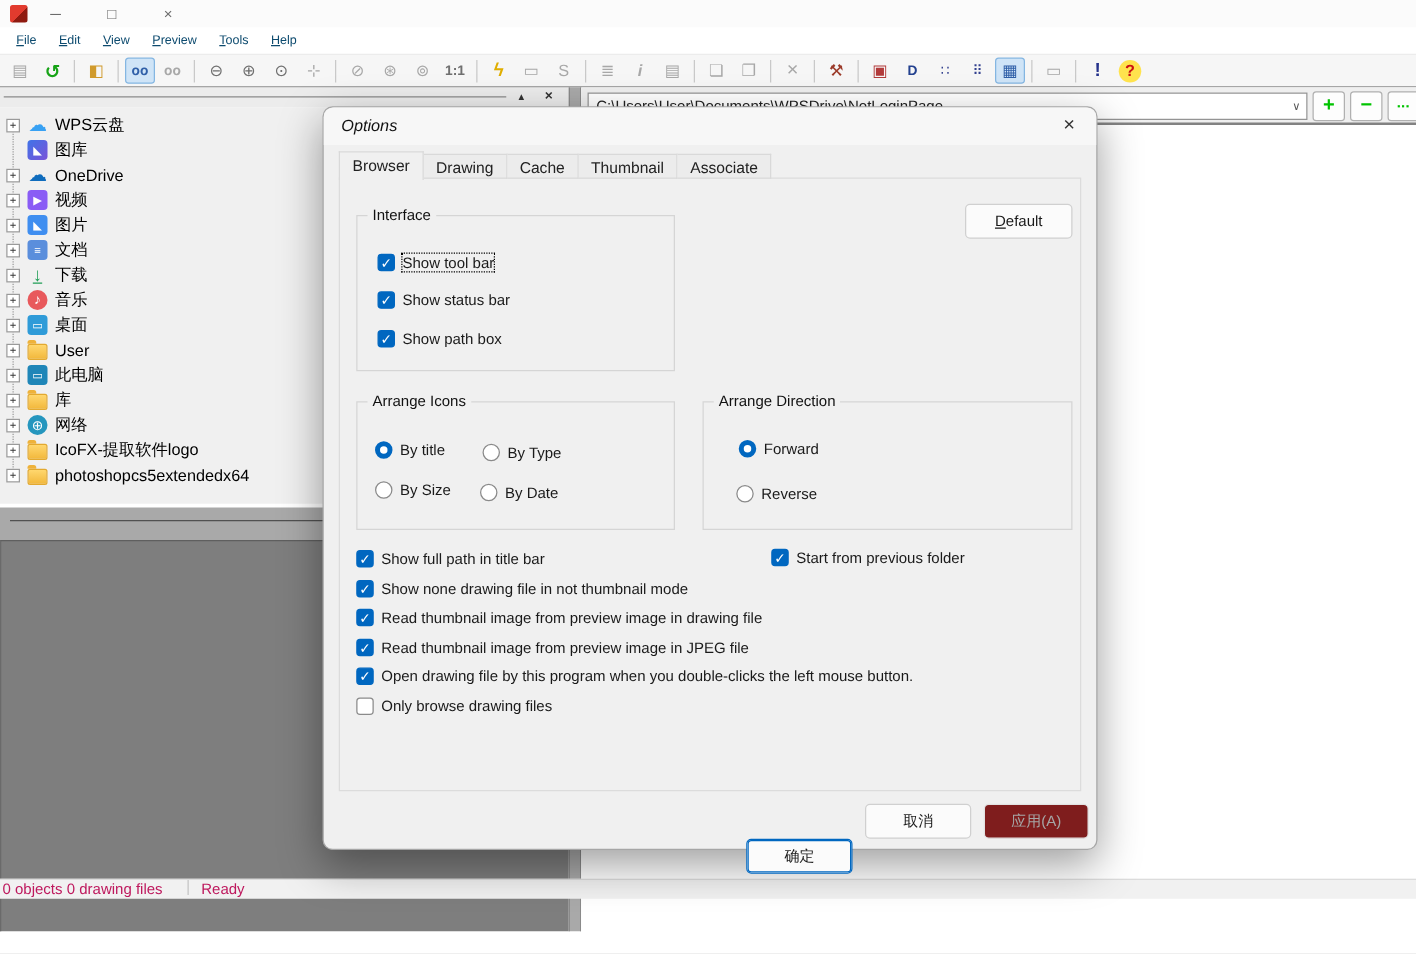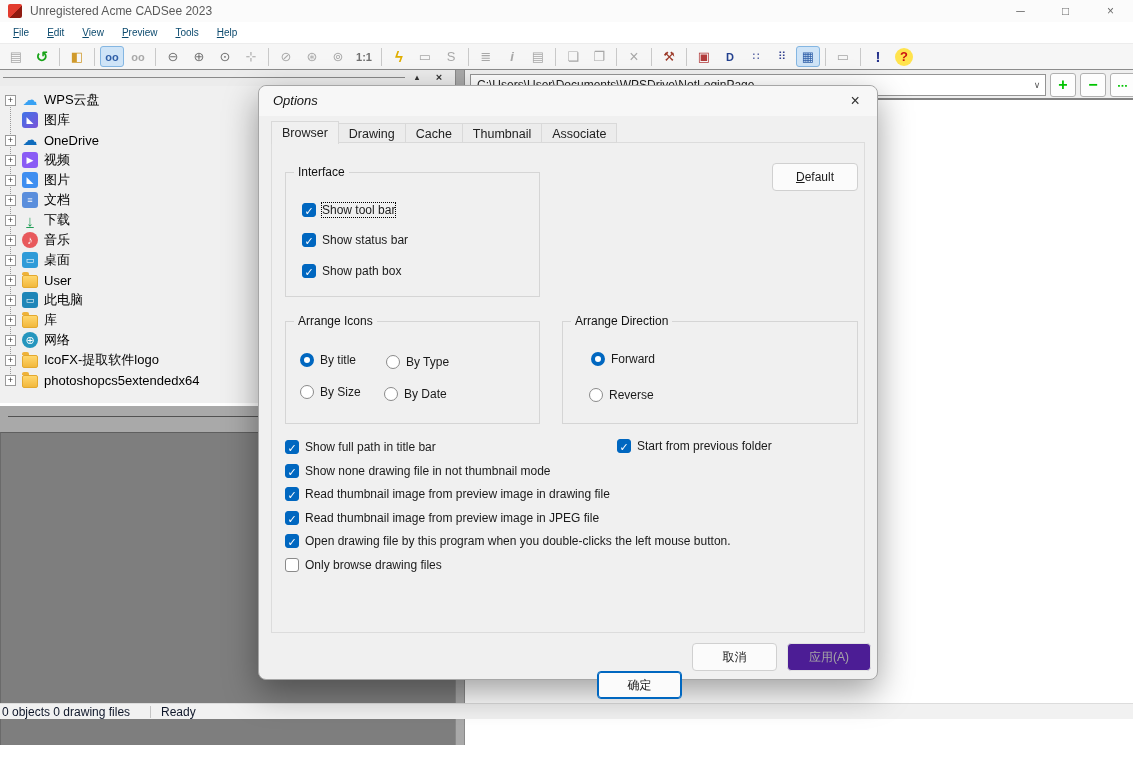--- a/index.html
+++ b/index.html
@@ -48,21 +48,21 @@
   .addr-row{position:absolute;left:0;top:0;width:100%;height:30px;background:#efefef;border-bottom:2px solid #828282;}
   .combo{position:absolute;left:5px;top:4px;width:576px;height:22px;background:#fff;border:1px solid #949494;display:flex;align-items:center;}
   .combo .path{font-size:12px;color:#222;padding-left:6px;flex:1 1 auto;white-space:nowrap;overflow:hidden;}
   .combo .chev{width:16px;text-align:center;color:#555;font-size:9px;flex:none;}
   .gbtn{position:absolute;top:3px;width:26px;height:24px;background:#fdfdfd;border:1px solid #b0b0b0;border-radius:3px;display:flex;align-items:center;justify-content:center;color:#00c300;font-weight:bold;}
   .gbtn.add{left:585px;font-size:16px;}
   .gbtn.rem{left:615px;font-size:16px;}
   .gbtn.more{left:645px;font-size:7px;letter-spacing:1px;}
   .list-area{position:absolute;left:0;top:32px;right:0;bottom:0;background:#fff;}
   
-  .statusbar{position:absolute;left:0;top:703px;width:100%;height:16px;background:#f1f1f1;border-top:1px solid #dcdcdc;display:flex;align-items:center;font-size:12px;color:#0f172a;}
+  .statusbar{position:absolute;left:0;top:703px;width:100%;height:16px;background:#f1f1f1;border-top:1px solid #dcdcdc;display:flex;font-size:12px;color:#be185d;}
   .st-objects{width:150px;padding-left:2px;white-space:nowrap;overflow:hidden;}
   .st-div{width:1px;height:12px;background:#c4c4c4;margin-right:10px;flex:none;}
   
   .dialog{position:absolute;left:258px;top:85px;width:620px;height:595px;background:#f0f0f0;border:1px solid #a6a6a6;border-radius:8px;box-shadow:0 12px 34px rgba(0,0,0,.38);z-index:50;}
   .dlg-titlebar{position:absolute;left:0;top:0;width:100%;height:30px;background:#f7f7f7;border-radius:8px 8px 0 0;font-style:italic;}
   .dlg-title{position:absolute;left:14px;top:7px;font-size:13px;color:#111;}
   .dlg-close{position:absolute;right:10px;top:3px;width:24px;height:24px;text-align:center;line-height:24px;font-size:16px;color:#333;}
   .tabstrip{position:absolute;left:12px;top:34px;height:23px;display:flex;align-items:flex-end;z-index:2;}
   .tab{height:20px;padding:0 10px;font-size:12.5px;line-height:20px;background:#ececec;border:1px solid #d9d9d9;border-left:none;color:#222;}
   .tab.first{border-left:1px solid #d9d9d9;}
@@ -73,30 +73,29 @@
   .check,.radio{position:absolute;display:inline-flex;align-items:center;white-space:nowrap;}
   .cb{width:14px;height:14px;border:1px solid #8a8a8a;border-radius:3px;background:#fff;flex:none;position:relative;}
   .cb.on{background:#0067c0;border-color:#0067c0;}
   .cb.on::after{content:"✓";position:absolute;left:0;top:0;width:100%;height:100%;color:#fff;font-size:11px;line-height:14px;text-align:center;}
   .rb{width:14px;height:14px;border:1px solid #8a8a8a;border-radius:50%;background:#fff;flex:none;}
   .rb.on{border:4.5px solid #0067c0;}
   .clabel{margin-left:6px;font-size:12px;color:#1a1a1a;}
   .clabel.focus{outline:1px dotted #000;}
   .dbtn{position:absolute;height:28px;background:#fbfbfb;border:1px solid #d0d0d0;border-radius:4px;font-size:12px;color:#1a1a1a;display:flex;align-items:center;justify-content:center;}
   .dbtn.primary{border:1px solid #0067c0;box-shadow:inset 0 0 0 1px #0067c0;margin-top:28px;}
-  .dbtn.disabled{background:#4c1d95;border-color:#e2e2e2;color:#a6a6a6;}
+  .dbtn.disabled{background:#7f1d1d;border-color:#e2e2e2;color:#a6a6a6;}
 </style>
 </head>
 <body>
 
 <div class="win">
 
   <div class="titlebar">
     <span class="logo"></span>
-    <span class="title">Unregistered Acme CADSee 2023</span>
     <span class="wc">─</span>
     <span class="wc">□</span>
     <span class="wc">×</span>
   </div>
 
   <div class="menubar">
     <span class="mi"><u>F</u><span>ile</span></span>
     <span class="mi"><u>E</u><span>dit</span></span>
     <span class="mi"><u>V</u><span>iew</span></span>
     <span class="mi"><u>P</u><span>review</span></span>

